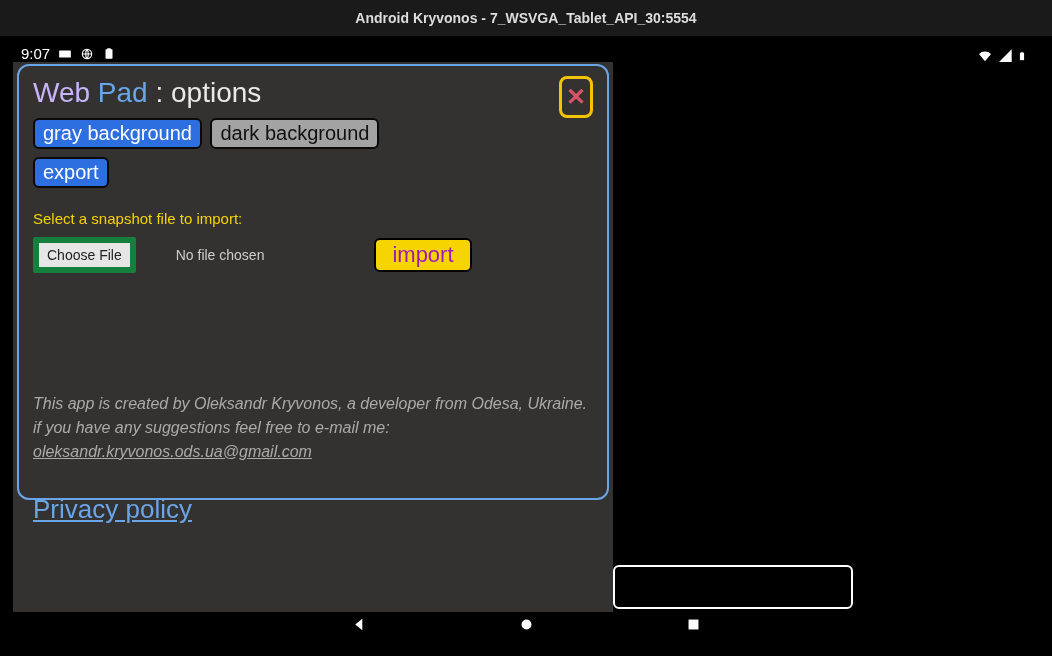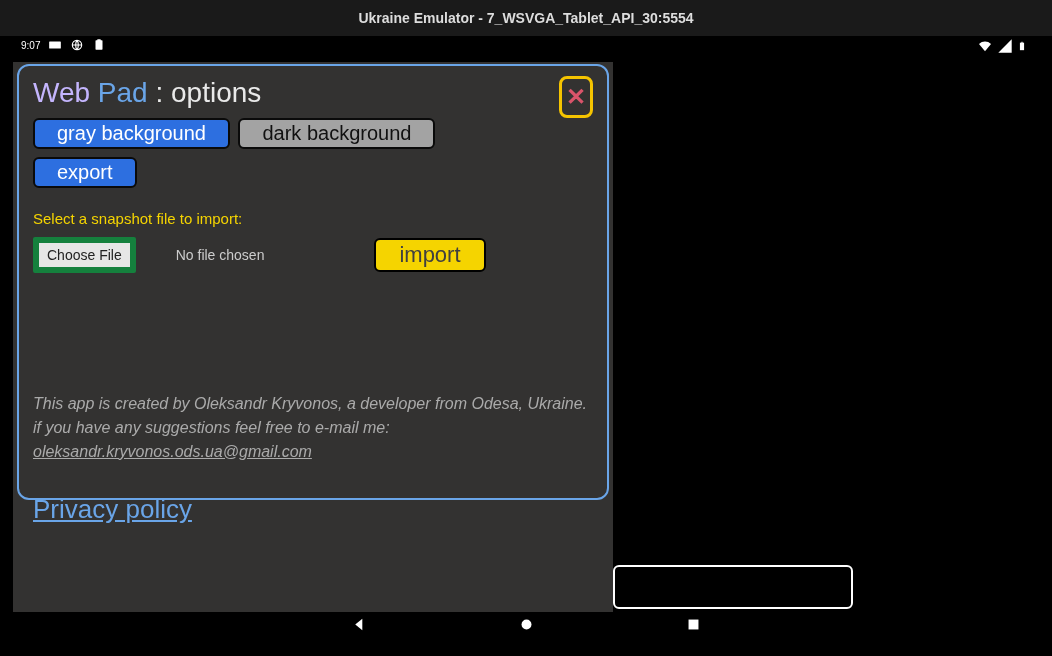--- a/index.html
+++ b/index.html
@@ -30,24 +30,24 @@
     top: 38px;
     width: 1026px;
     height: 602px;
     background: #000;
   }
   .statusbar {
     height: 24px;
     background: #000;
     color: #fff;
     display: flex;
-    align-items: flex-start;
+    align-items: flex-end;
     justify-content: space-between;
     padding: 0 8px;
-    font-size: 10px;
+    font-size: 15px;
   }
   .statusbar-left { display:flex; align-items:center; gap:8px; }
   .statusbar-right { display:flex; align-items:center; gap:6px; }
   .sb-icon { width:14px; height:14px; display:inline-block; }
   .content-area {
     position: relative;
     width: 100%;
     height: 550px;
     background: #000;
   }
@@ -119,21 +119,21 @@
     color: #d9546a;
     font-size: 24px;
     font-weight: 900;
     line-height: 1;
   }
   .btn-row { margin-top: 2px; }
   .blue-btn, .yellow-btn, .gray-btn {
     font-size: 20px;
     border-radius: 6px;
     border: 2px solid #000;
-    padding: 2px 22px;
+    padding: 2px 8px;
     margin-right: 4px;
     margin-bottom: 6px;
     display: inline-block;
     cursor: pointer;
   }
   .blue-btn {
     background: #2d6fe0;
     color: #fff;
     border-color: #0a0a0a;
   }
@@ -163,25 +163,25 @@
   }
   .file-status {
     color: #ccc;
     font-size: 14px;
     margin-left: 8px;
     padding-left: 32px;
   }
   .import-btn {
     margin-left: 110px;
     background: #f5d400;
-    color: #404040;
+    color: #a21caf;
     border: 2px solid #000;
     border-radius: 6px;
     font-size: 22px;
-    padding: 2px 23px;
+    padding: 2px 16px;
     cursor: pointer;
   }
   .credits {
     margin-top: 119px;
     color: #aaa;
     font-style: italic;
     font-size: 16px;
     line-height: 1.5;
   }
   .credits a {
@@ -205,21 +205,21 @@
     align-items: center;
     justify-content: center;
     gap: 150px;
   }
   .nav-icon { width:17px; height:17px; fill:#fff; }
 </style>
 </head>
 <body>
 
 <div class="emulator-titlebar">
-  <span>Ukraine Emulator - 7_WSVGA_Tablet_API_30:5554</span>
+  <span>Android Kryvonos - 7_WSVGA_Tablet_API_30:5554</span>
 </div>
 
 <div class="device-screen">
 
   <div class="statusbar">
     <div class="statusbar-left">
       <span>9:07</span>
       <span class="sb-icon">
         <svg viewBox="0 0 24 24" width="14" height="14" fill="#fff">
             <rect x="2" y="6" width="20" height="12" rx="1"></rect>

